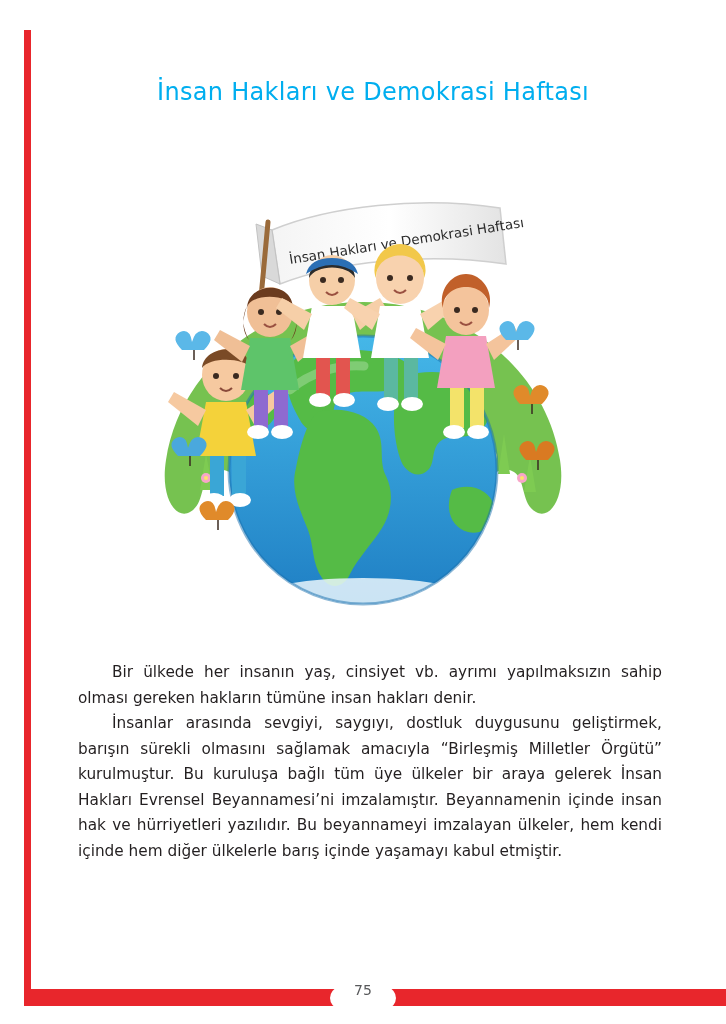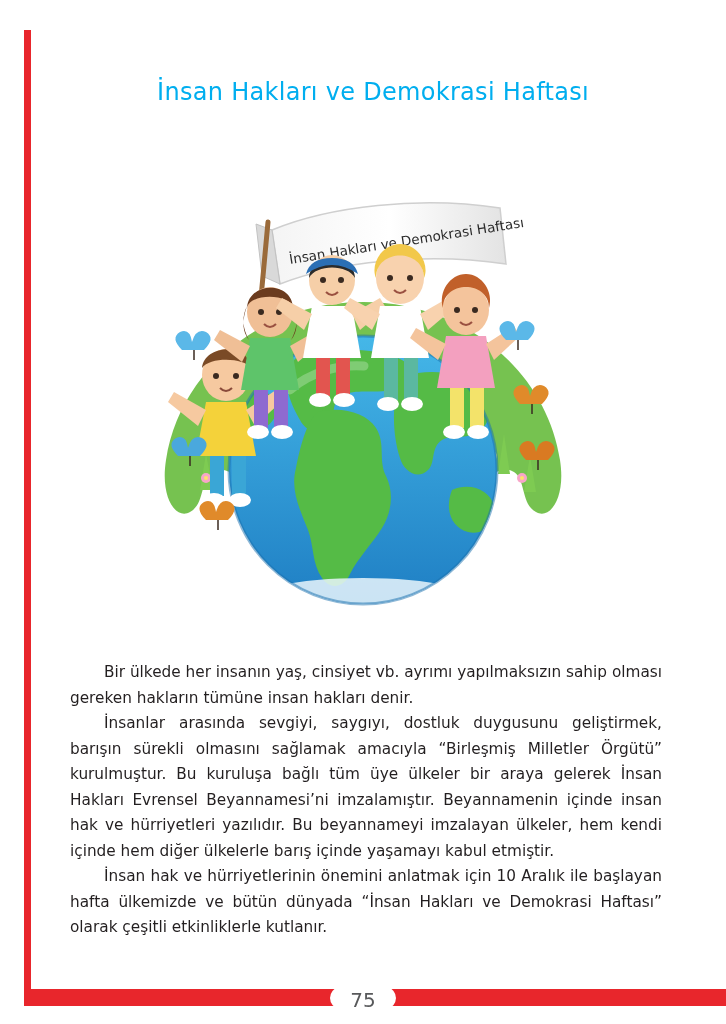--- a/index.html
+++ b/index.html
@@ -117,21 +117,21 @@
     top: 660px;
     left: 62px;
     width: 600px;
     color: #231f20;
     font-family: "DejaVu Sans", sans-serif;
     font-size: 15.3px;
     line-height: 25.5px;
     text-align: justify;
   }
   .body-text p {
-    margin: 0 0 0 8px;
+    margin: 0 0 0 16px;
     text-indent: 34px;
   }
 
   
   .footer-bar {
     position: absolute;
     left: 24px;
     right: 0;
     bottom: 18px;
     height: 17px;
@@ -142,25 +142,25 @@
     left: 330px;
     bottom: 8px;
     width: 66px;
     height: 36px;
     background: #ffffff;
     border-radius: 50%;
   }
   .page-number {
     position: absolute;
     left: 330px;
-    bottom: 12px;
+    bottom: 26px;
     width: 66px;
     text-align: center;
     color: #58595b;
-    font-size: 20px;
+    font-size: 14px;
     font-family: "DejaVu Sans", sans-serif;
   }
 </style>
 </head>
 <body>
 
 <div class="page">
 
 
   <div class="spine"></div>
@@ -363,20 +363,19 @@
       <g>
         <path d="M526 300 q-12 -12 -2 -18 q10 -4 12 10 q4 -14 14 -10 q10 6 -2 18 z" fill="#d97a22"></path>
         <line x1="538" y1="300" x2="538" y2="310" stroke="#3a2a20" stroke-width="1.5"></line>
       </g>
     </svg>
   </div>
 
   <div class="body-text">
     <p>Bir ülkede her insanın yaş, cinsiyet vb. ayrımı yapılmaksızın sahip olması gereken hakların tümüne insan hakları denir.</p>
     <p>İnsanlar arasında sevgiyi, saygıyı, dostluk duygusunu geliştirmek, barışın sürekli olmasını sağlamak amacıyla “Birleşmiş Milletler Örgütü” kurulmuştur. Bu kuruluşa bağlı tüm üye ülkeler bir araya gelerek İnsan Hakları Evrensel Beyannamesi’ni imzalamıştır. Beyannamenin içinde insan hak ve hürriyetleri yazılıdır. Bu beyannameyi imzalayan ülkeler, hem kendi içinde hem diğer ülkelerle barış içinde yaşamayı kabul etmiştir.</p>
-    <p>İnsan hak ve hürriyetlerinin önemini anlatmak için 10 Aralık ile başlayan hafta ülkemizde ve bütün dünyada “İnsan Hakları ve Demokrasi Haftası” olarak çeşitli etkinliklerle kutlanır.</p>
   </div>
 
   <div class="footer-bar"></div>
   <div class="footer-notch"></div>
   <div class="page-number">75</div>
 
 </div>
 
 </body></html>

